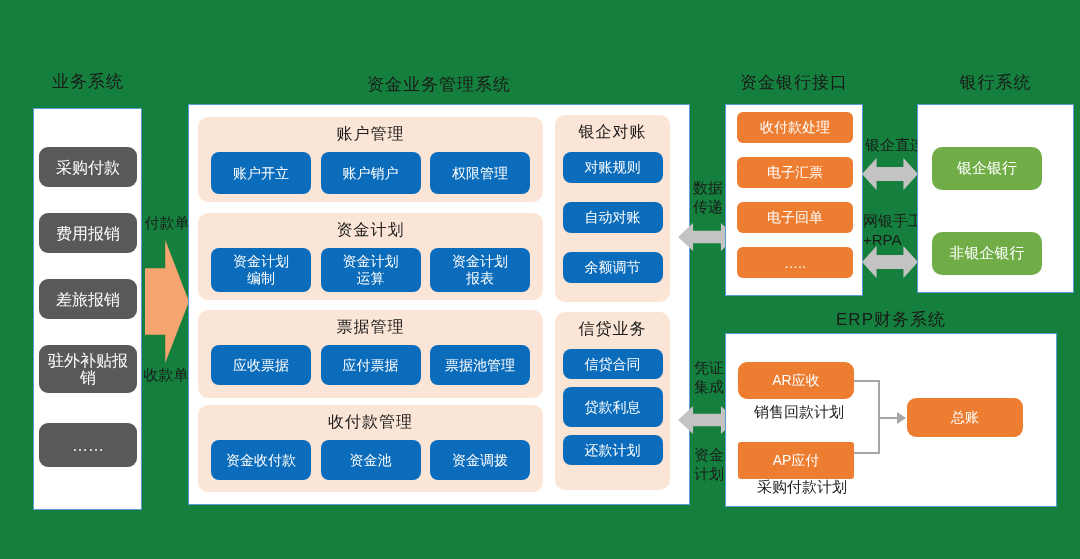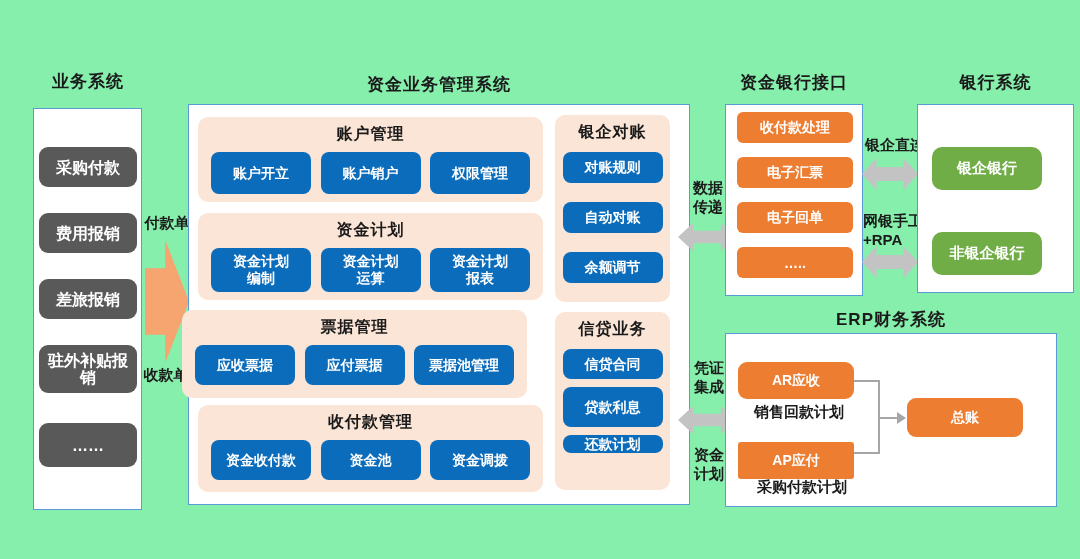--- a/index.html
+++ b/index.html
@@ -1,19 +1,19 @@
 <!DOCTYPE html>
 <html style="--blue: #0b6cbb; --dark-gray: #595959; --peach: #fbe5d6; --orange: #ed7d31; --light-orange: #f6a470; --green: #70ad47; --arrow-gray: #c3c3c3; --border-blue: #5b9bd5; --line-gray: #a6a6a6;"><head>
 <meta charset="utf-8">
 <style>
   html,body{margin:0;padding:0;background:#fff;}
   .canvas{
-    position:relative;width:1080px;height:559px;background:#86efac;
+    position:relative;width:1080px;height:559px;background:#15803d;
     font-family:"Liberation Sans","DejaVu Sans",sans-serif;
-    font-weight:bold;color:#1a1a1a;overflow:hidden;
+    font-weight:normal;color:#1a1a1a;overflow:hidden;
   }
   .hd{position:absolute;text-align:center;font-size:17px;letter-spacing:1px;}
   .panel{position:absolute;border:1px solid var(--border-blue);background:#fff;box-sizing:border-box;}
   .darkbox{
     position:absolute;background:var(--dark-gray);color:#fff;border-radius:9px;
     display:flex;align-items:center;justify-content:center;font-size:16px;
     text-align:center;white-space:pre-line;line-height:17px;
   }
   .section{position:absolute;background:var(--peach);border-radius:10px;box-sizing:border-box;}
   .sec-title{text-align:center;font-size:16px;padding-top:7px;height:22px;letter-spacing:1px;}
@@ -87,21 +87,21 @@
     <div class="row">
       <div class="bluebtn" style="height:44px">资金计划
 编制</div>
       <div class="bluebtn" style="height:44px">资金计划
 运算</div>
       <div class="bluebtn" style="height:44px">资金计划
 报表</div>
     </div>
   </div>
 
-  <div class="section" style="left:182px;top:310px;width:345px;height:88px">
+  <div class="section" style="left:198px;top:310px;width:345px;height:88px">
     <div class="sec-title">票据管理</div>
     <div class="row">
       <div class="bluebtn" style="height:40px">应收票据</div>
       <div class="bluebtn" style="height:40px">应付票据</div>
       <div class="bluebtn" style="height:40px">票据池管理</div>
     </div>
   </div>
 
   <div class="section" style="left:198px;top:405px;width:345px;height:87px">
     <div class="sec-title">收付款管理</div>
@@ -119,21 +119,21 @@
       <div class="bluebtn" style="height:31px">自动对账</div>
       <div class="bluebtn" style="height:31px">余额调节</div>
     </div>
   </div>
 
   <div class="section" style="left:555px;top:312px;width:115px;height:178px">
     <div class="sec-title">信贷业务</div>
     <div class="col" style="margin-top:8px;gap:8px">
       <div class="bluebtn" style="height:30px">信贷合同</div>
       <div class="bluebtn" style="height:40px">贷款利息</div>
-      <div class="bluebtn" style="height:18px">还款计划</div>
+      <div class="bluebtn" style="height:30px">还款计划</div>
     </div>
   </div>
 
   <div class="lbl" style="left:690px;top:178px;width:36px">数据
 传递</div>
   <div class="garrow" style="left:678px;top:223px;width:58px;height:28px"></div>
 
   <div class="lbl" style="left:691px;top:358px;width:36px">凭证
 集成</div>
   <div class="garrow" style="left:678px;top:406px;width:58px;height:28px"></div>

